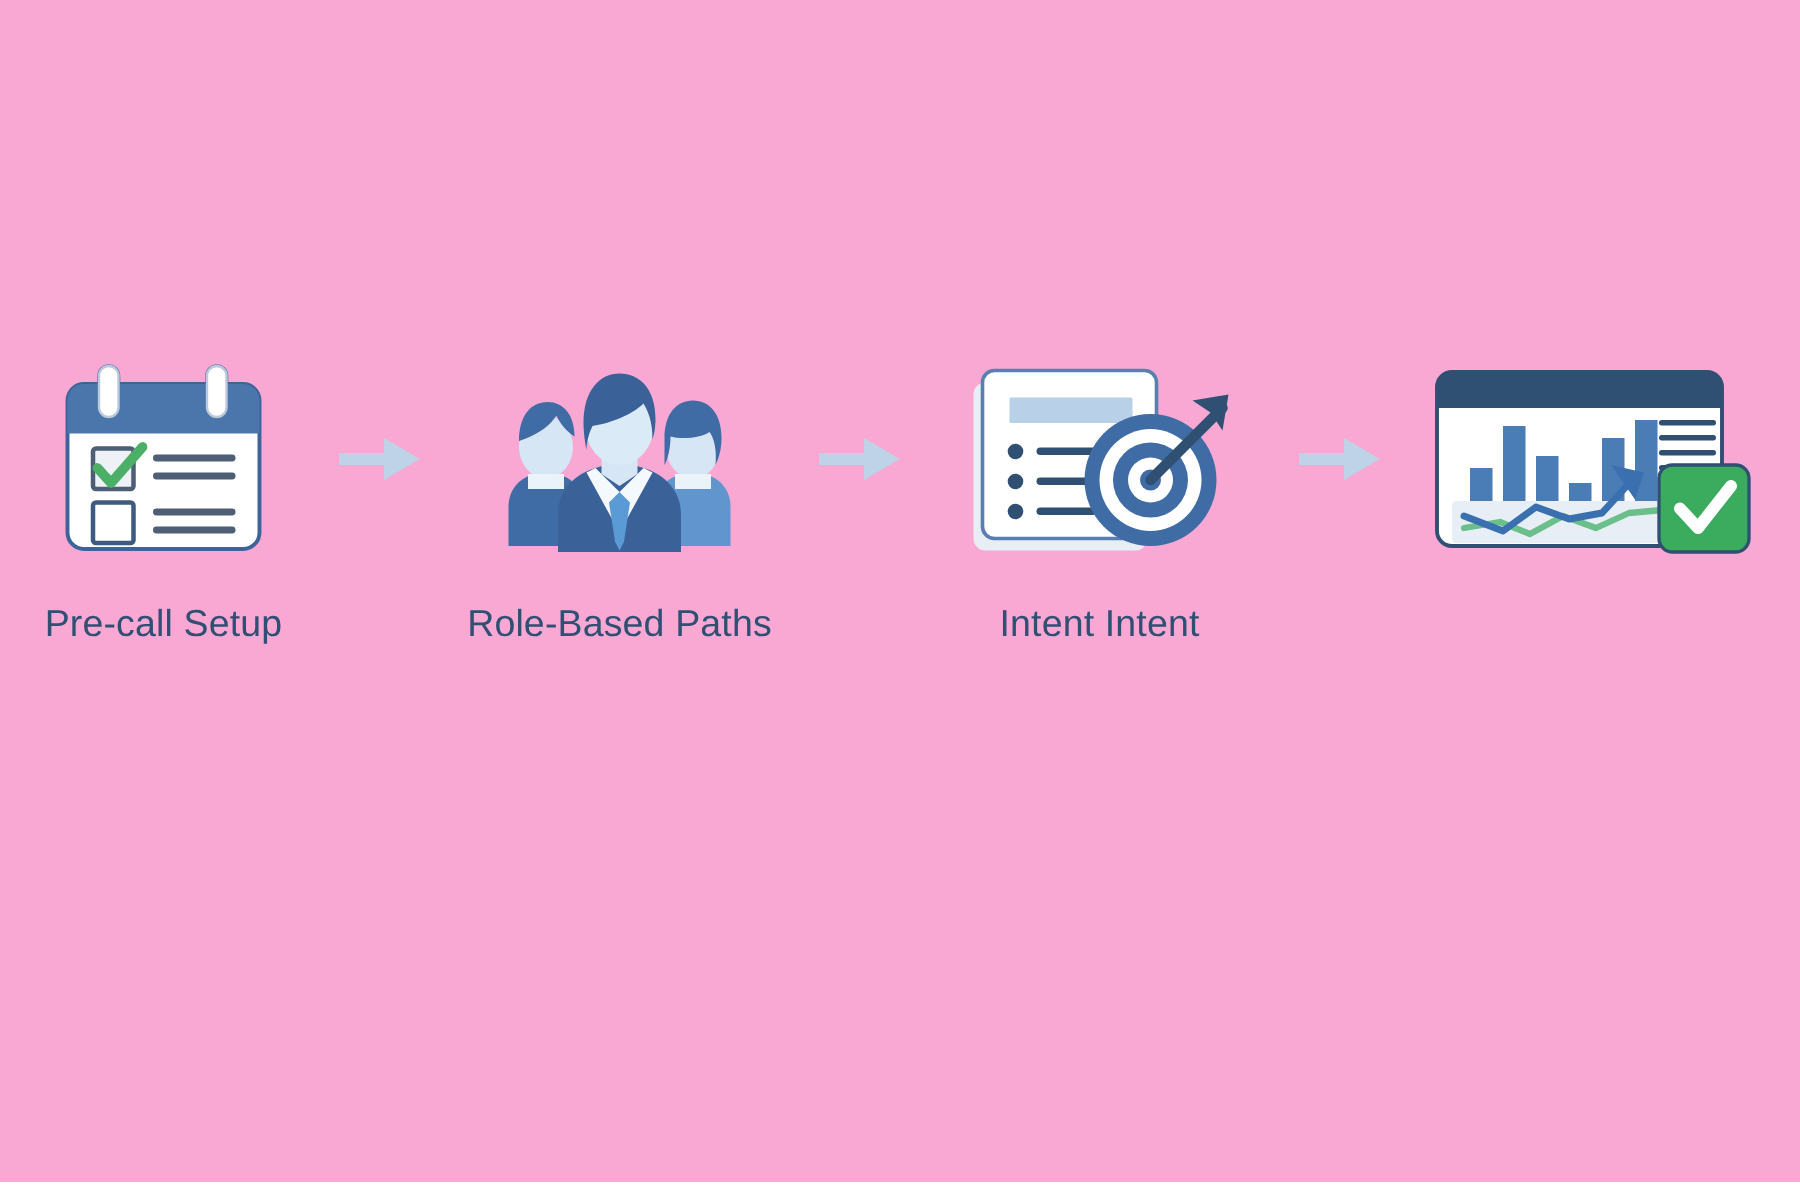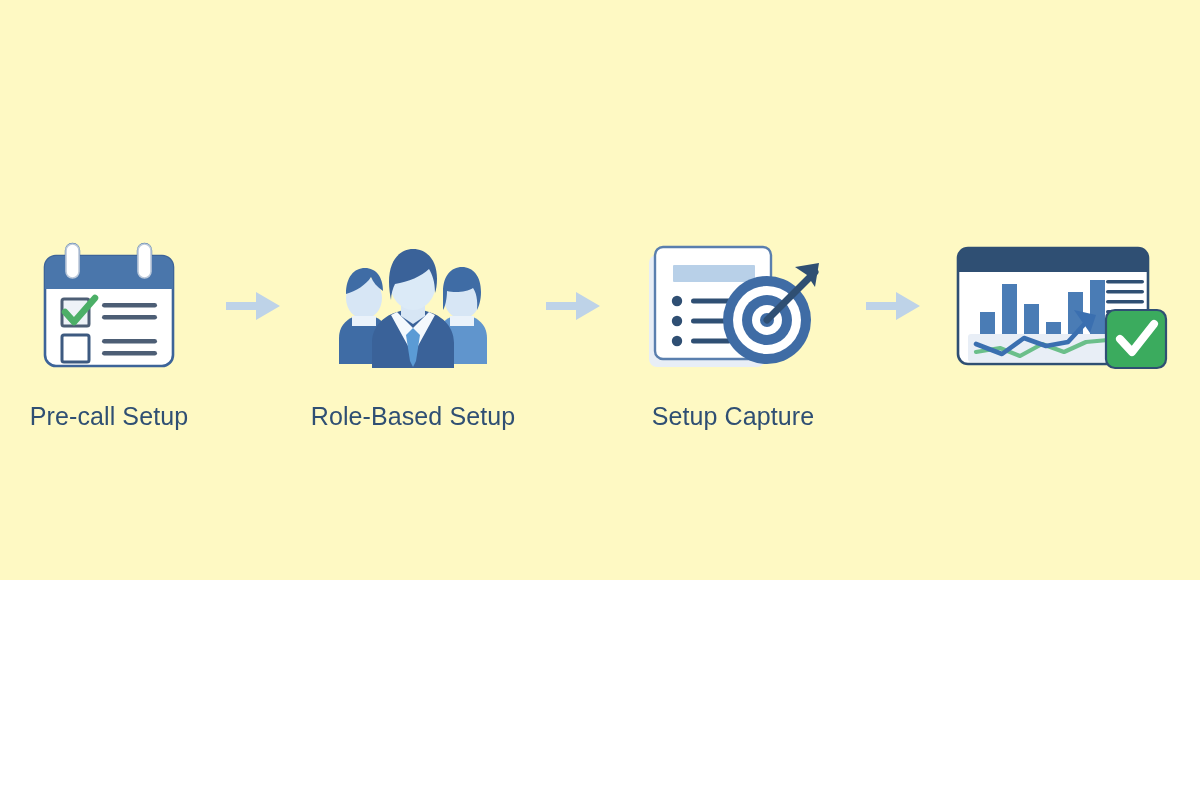--- a/index.html
+++ b/index.html
@@ -9,22 +9,22 @@
   body {
     width: 1200px;
     height: 800px;
     background: #ffffff;
     font-family: "Liberation Sans", sans-serif;
     overflow: hidden;
   }
   #canvas {
     position: relative;
     width: 1200px;
-    height: 580px;
-    background: #fef9c3;
+    height: 788px;
+    background: #f9a8d4;
   }
   .flow {
     position: absolute;
     left: 0;
     top: 236px;
     width: 1200px;
     height: 210px;
     display: flex;
     flex-direction: row;
     align-items: flex-start;
@@ -131,21 +131,21 @@
             <path d="M86 86 l7 7 l-4 26 l-3 6 l-3 -6 l-4 -26 z" fill="#5b9bd5"></path>
 
             <path d="M74 58 h24 v16 l-12 8 l-12 -8 z" fill="#d7e6f5"></path>
 
             <ellipse cx="86" cy="41" rx="23" ry="27" fill="#dbeaf7"></ellipse>
 
             <path d="M62 40 c0 -22 11 -33 24 -33 c14 0 24 11 24 30 c0 6 -1 11 -2 14 c0 -12 -3 -19 -6 -24 c-7 7 -21 13 -34 15 c-2 4 -4 10 -4 16 c-1 -5 -2 -12 -2 -18 z" fill="#3a6299"></path>
           </g>
         </svg>
       </div>
-      <div class="step-label">Role-Based Setup</div>
+      <div class="step-label">Role-Based Paths</div>
     </div>
 
     <div class="connector">
       <svg width="56" height="34" viewBox="0 0 56 34">
         <path d="M1 13 h30 v-10 l24 14 l-24 14 v-10 h-30 z" fill="#bed3e8"></path>
       </svg>
     </div>
 
     <div class="step wide">
       <div class="step-icon">
@@ -167,21 +167,21 @@
           <circle cx="124" cy="79" r="44" fill="#3f6ca5"></circle>
           <circle cx="124" cy="79" r="34" fill="#ffffff"></circle>
           <circle cx="124" cy="79" r="25" fill="#3f6ca5"></circle>
           <circle cx="124" cy="79" r="15" fill="#ffffff"></circle>
           <circle cx="124" cy="79" r="7" fill="#3f6ca5"></circle>
 
           <path d="M124 79 l48 -48" stroke="#2f4f73" stroke-width="7" stroke-linecap="round"></path>
           <path d="M152 26 l24 -4 l-4 24 l-8 -12 z" fill="#2f4f73"></path>
         </svg>
       </div>
-      <div class="step-label">Setup Capture</div>
+      <div class="step-label">Intent Intent</div>
     </div>
 
     <div class="connector">
       <svg width="56" height="34" viewBox="0 0 56 34">
         <path d="M1 13 h30 v-10 l24 14 l-24 14 v-10 h-30 z" fill="#bed3e8"></path>
       </svg>
     </div>
 
     <div class="step widest">
       <div class="step-icon">

